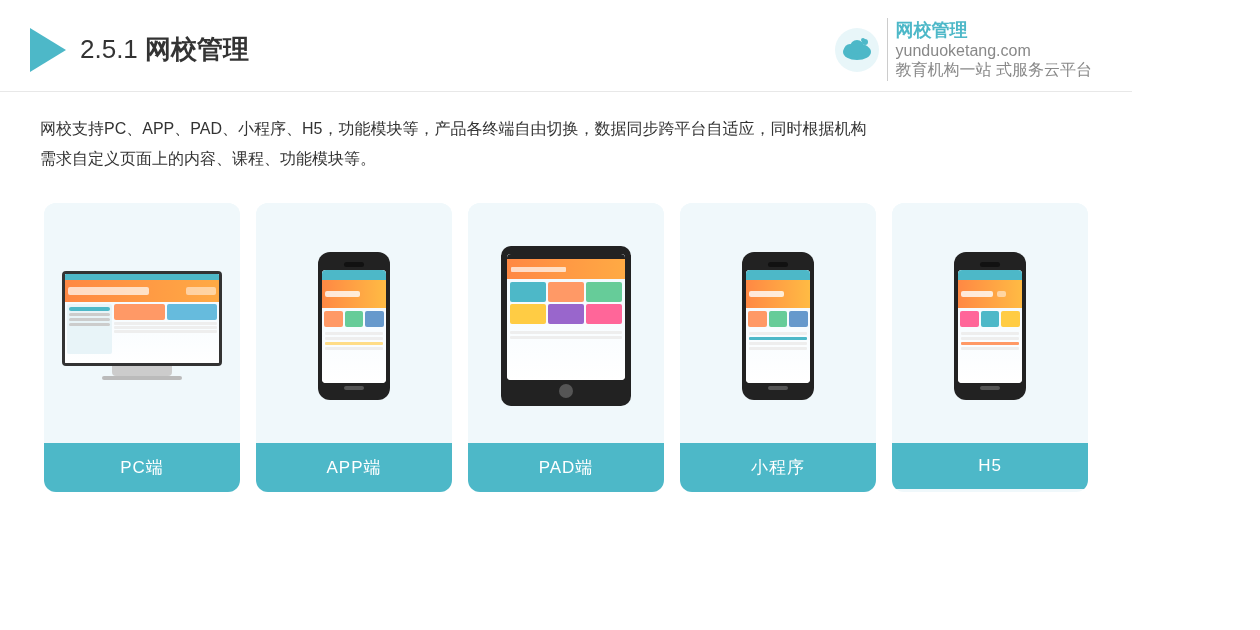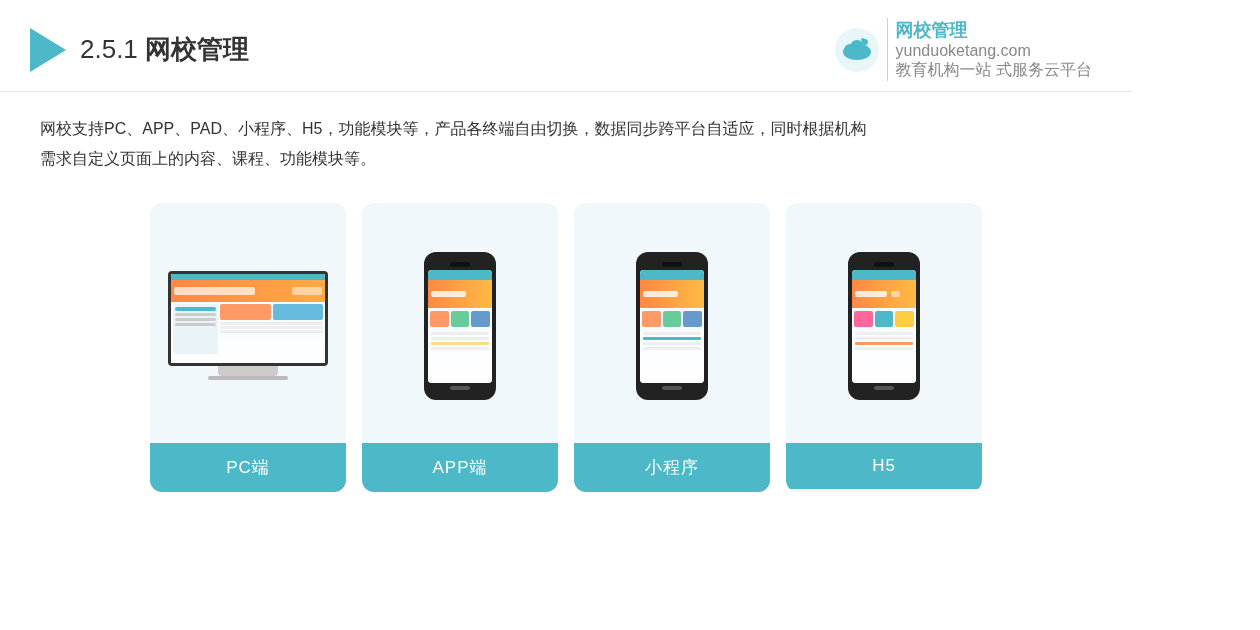--- a/index.html
+++ b/index.html
@@ -338,20 +338,48 @@
                 <div style="height:3px;background:#eee;border-radius:1px;"></div>
               </div>
             </div>
           </div>
           <div class="phone-home"></div>
         </div>
       </div>
       <div class="card-label">APP端</div>
     </div>
 
+    <div class="card">
+      <div class="card-image-area">
+        <div class="device-tablet">
+          <div class="tablet-screen">
+            <div class="screen-fill">
+              <div style="background:#222;height:5px;"></div>
+              <div style="background:linear-gradient(90deg,#ff8844,#ffaa44);height:20px;display:flex;align-items:center;padding:0 4px;">
+                <div style="background:#fff;opacity:0.7;height:5px;width:50%;border-radius:1px;"></div>
+              </div>
+              <div style="display:grid;grid-template-columns:1fr 1fr 1fr;gap:2px;padding:3px 3px;margin-bottom:2px;">
+                <div style="height:20px;background:#4db8c8;border-radius:2px;"></div>
+                <div style="height:20px;background:#ff9966;border-radius:2px;"></div>
+                <div style="height:20px;background:#66cc99;border-radius:2px;"></div>
+                <div style="height:20px;background:#ffcc44;border-radius:2px;"></div>
+                <div style="height:20px;background:#9966cc;border-radius:2px;"></div>
+                <div style="height:20px;background:#ff6699;border-radius:2px;"></div>
+              </div>
+              <div style="padding:2px 3px;">
+                <div style="height:3px;background:#eee;margin-bottom:2px;border-radius:1px;"></div>
+                <div style="height:3px;background:#eee;margin-bottom:2px;border-radius:1px;"></div>
+              </div>
+            </div>
+          </div>
+          <div class="tablet-home-btn"></div>
+        </div>
+      </div>
+      <div class="card-label">PAD端</div>
+    </div>
 
     <div class="card">
       <div class="card-image-area">
         <div class="device-phone">
           <div class="phone-notch"></div>
           <div class="phone-screen">
             <div class="screen-fill">
               <div style="background:#4db8c8;height:10px;"></div>
               <div style="background:linear-gradient(90deg,#ff8844,#ffbb44);height:28px;display:flex;align-items:center;padding:0 3px;">
                 <div style="background:#fff;opacity:0.8;height:6px;width:60%;border-radius:2px;"></div>

